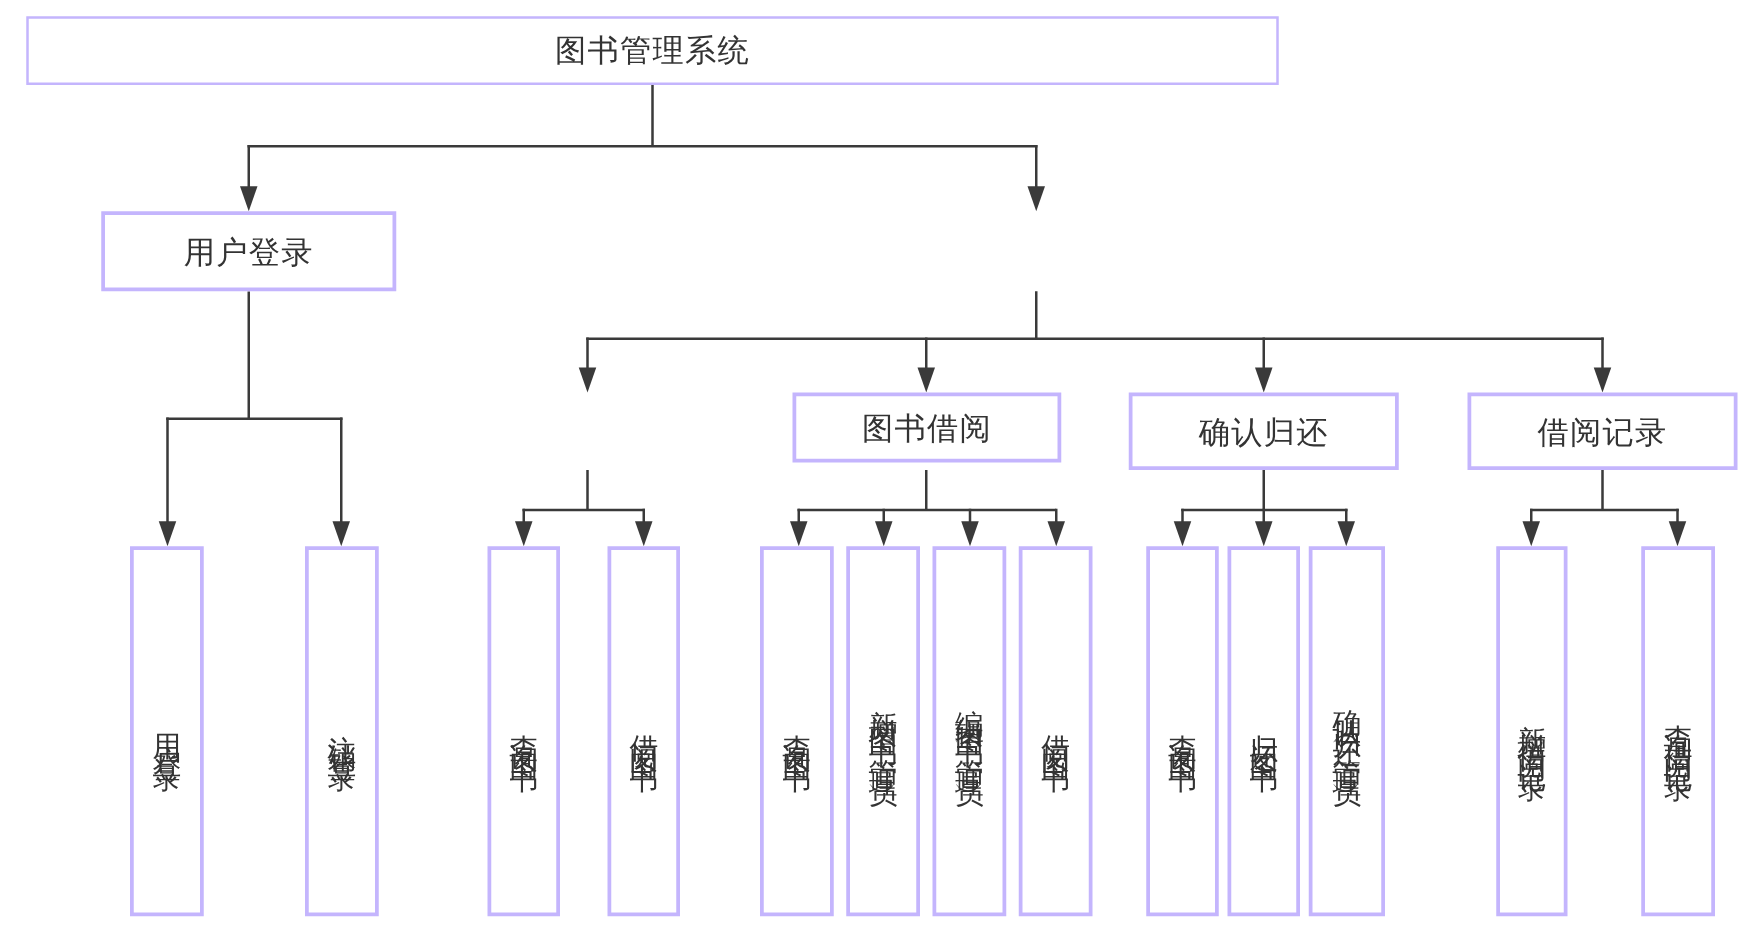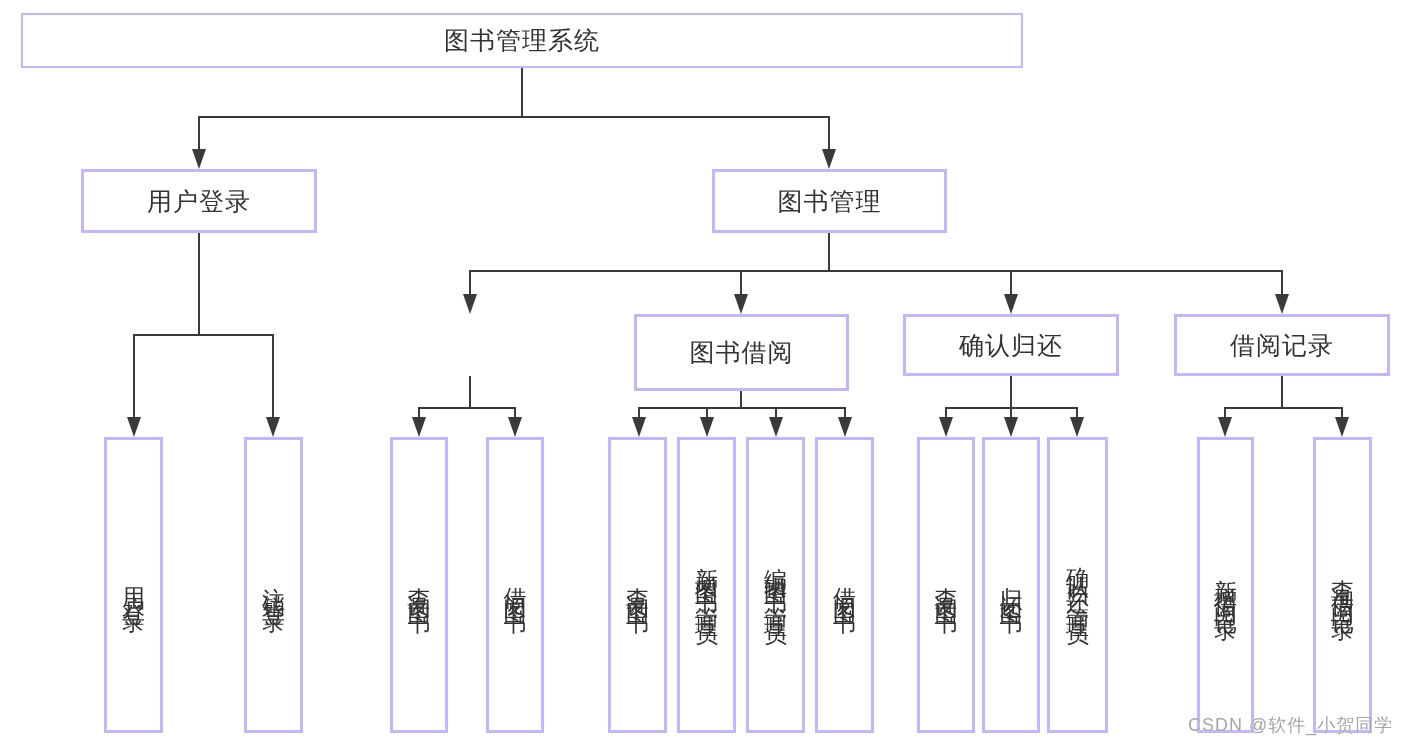--- a/index.html
+++ b/index.html
@@ -113,25 +113,22 @@
   <i class="vl" style="left:1341px;top:407px;height:12px;"></i>
   <i class="ar" style="left:1335px;top:417px;"></i>
 
   <div class="box root" style="left:21px;top:13px;width:1002px;height:55px;">
     <span class="h-label">图书管理系统</span>
   </div>
 
   <div class="box" style="left:81px;top:169px;width:236px;height:64px;">
     <span class="h-label">用户登录</span>
   </div>
-  <div class="box" style="left:712px;top:169px;width:235px;height:64px;">
-    <span class="h-label">图书管理</span>
-  </div>
 
-  <div class="box" style="left:634px;top:314px;width:215px;height:77px;">
+  <div class="box" style="left:634px;top:314px;width:215px;height:56px;">
     <span class="h-label">图书借阅</span>
   </div>
   <div class="box" style="left:903px;top:314px;width:216px;height:62px;">
     <span class="h-label">确认归还</span>
   </div>
   <div class="box" style="left:1174px;top:314px;width:216px;height:62px;">
     <span class="h-label">借阅记录</span>
   </div>
 
   <div class="box leaf" style="left:104px;top:437px;width:59px;height:296px;">
@@ -171,15 +168,14 @@
     <span>确认归还（管理员）</span>
   </div>
 
   <div class="box leaf" style="left:1197px;top:437px;width:57px;height:296px;">
     <span>新增借阅记录</span>
   </div>
   <div class="box leaf" style="left:1313px;top:437px;width:59px;height:296px;">
     <span>查询借阅记录</span>
   </div>
 
-  <div class="watermark">CSDN @软件_小贺同学</div>
 
 </div>
 
 </body></html>

